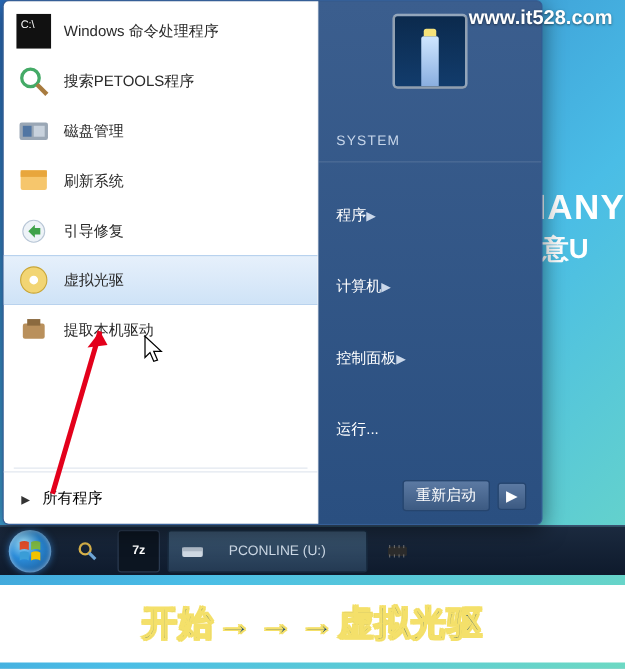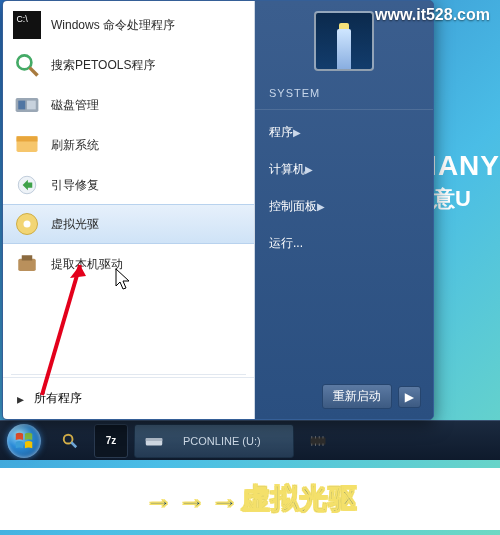--- a/index.html
+++ b/index.html
@@ -8,21 +8,21 @@
   .watermark { position: absolute; top: 6px; right: 10px; color: #fff; font-size: 16px; font-weight: bold; text-shadow: 0 1px 2px rgba(0,0,0,.5); z-index: 5; }
 
   
   .brand { position: absolute; right: 0; top: 150px; color: #fff; text-align: left; z-index: 1; }
   .brand .t1 { font-size: 28px; font-weight: bold; letter-spacing: 1px; }
   .brand .t2 { font-size: 22px; font-weight: bold; margin-top: 2px; }
 
   
   .startmenu { position: absolute; left: 2px; top: 0; width: 432px; height: 420px; display: flex; border: 1px solid #355f97; border-radius: 5px; background: #2a4f80; box-shadow: 0 4px 18px rgba(0,0,0,.5); z-index: 3; }
   .left-pane { width: 252px; background: #fff; border-right: 1px solid #cdd7e4; border-radius: 4px 0 0 4px; display: flex; flex-direction: column; padding-top: 4px; }
-  .right-pane { flex: 1; background: linear-gradient(#3b5e8e, #2a4f80); border-radius: 0 4px 4px 0; display: flex; flex-direction: column; padding-top: 8px; color: #fff; position: relative; }
+  .right-pane { flex: 1; background: linear-gradient(#3b5e8e, #2a4f80); border-radius: 0 4px 4px 0; display: flex; flex-direction: column; padding-top: 8px; color: #fff; position: relative; gap: 20px; }
 
   .menu-item { display: flex; align-items: center; gap: 10px; padding: 5px 10px; font-size: 12px; color: #2a2a2a; cursor: default; min-height: 40px; }
   .menu-item.selected { background: linear-gradient(#e6f0fb, #cfe3f7); border-top: 1px solid #b8d2ee; border-bottom: 1px solid #b8d2ee; margin-top:-1px; }
   .menu-item .icon { width: 28px; height: 28px; display: flex; align-items: center; justify-content: center; }
   .divider { height: 1px; background: #e2e8f0; margin: 2px 8px; }
   .all-programs { margin-top: auto; }
   .all-programs .row { display: flex; align-items: center; gap: 10px; padding: 12px 14px; font-size: 12px; border-top: 1px solid #e2e8f0; }
 
   .user-pic { width: 60px; height: 60px; margin: 2px auto 10px; background: linear-gradient(#0b2a4d,#123c6c); border: 2px solid rgba(255,255,255,.55); border-radius: 4px; display:flex; align-items:flex-end; justify-content:center; overflow:hidden; }
   .lighthouse { width: 14px; height: 40px; background: linear-gradient(#cfe6ff,#89aee0); border-radius: 2px 2px 0 0; position:relative; }
@@ -226,17 +226,18 @@
         <line x1="24" y1="2" x2="24" y2="6" stroke="#888"></line>
         <line x1="6" y1="14" x2="6" y2="18" stroke="#888"></line>
         <line x1="12" y1="14" x2="12" y2="18" stroke="#888"></line>
         <line x1="18" y1="14" x2="18" y2="18" stroke="#888"></line>
         <line x1="24" y1="14" x2="24" y2="18" stroke="#888"></line>
       </svg>
   </div>
 </div>
 
 <div class="caption">
+  <span>开始</span>
   <span class="arr">→</span>
   <span class="arr">→</span>
   <span class="arr">→</span>
   <span>虚拟光驱</span>
 </div>
 
 </body></html>

